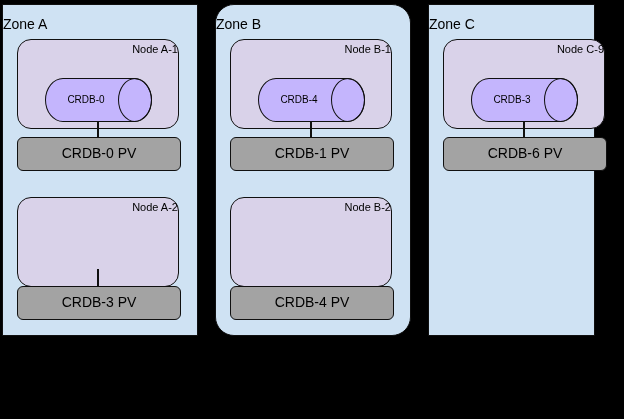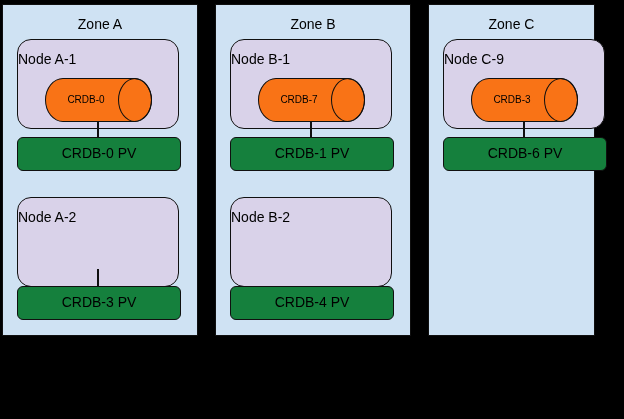--- a/index.html
+++ b/index.html
@@ -14,55 +14,54 @@
   }
   .zone {
     position: absolute;
     top: 4px;
     height: 332px;
     background: #cfe2f3;
     border: 1.5px solid #101010;
     box-sizing: border-box;
   }
   .zone-a { left: 2px;   width: 196px; }
-  .zone-b { left: 215px; width: 196px; }
+  .zone-b { left: 215px; width: 196px; border-radius: 19px; }
   .zone-c { left: 428px; width: 167px; }
 
   .zone-title {
     position: absolute;
     top: 12px; left: 0; right: 0;
-    text-align: center;
     font-size: 14px;
     line-height: 15px;
   }
   .node {
     position: absolute;
     left: 14px;
     width: 162px;
     height: 90px;
     background: #d9d2e9;
     border: 1px solid #101010;
     border-radius: 14px;
     box-sizing: border-box;
   }
   .node-1 { top: 34px; }
   .node-2 { top: 192px; }
   .node-title {
-    padding-top: 12px;
-    text-align: left;
-    font-size: 14px;
+    padding-top: 2px;
+    text-align: right;
+    font-size: 11px;
     line-height: 15px;
   }
   .cyl {
     position: absolute;
     left: 27px;
     top: 38px;
     width: 107px;
     height: 44px;
-    background: #f97316;
+    background: #c4b5fd;
     border: 1px solid #101010;
     border-radius: 18px / 22px;
     box-sizing: border-box;
   }
   .cyl-cap {
     position: absolute;
     top: -1px;
     right: -1px;
     width: 34px;
     height: 44px;
@@ -88,21 +87,21 @@
     width: 1.5px;
     background: #101010;
   }
   .conn-1 { top: 116px; height: 16px; }
   .conn-2 { top: 264px; height: 17px; }
   .pv {
     position: absolute;
     left: 14px;
     width: 164px;
     height: 34px;
-    background: #15803d;
+    background: #a3a3a3;
     border: 1px solid #101010;
     border-radius: 6px;
     box-sizing: border-box;
     text-align: center;
     line-height: 31px;
     font-size: 14px;
   }
   .pv-1 { top: 132px; }
   .pv-2 { top: 281px; }
 </style>
@@ -128,21 +127,21 @@
   <div class="connector conn-2"></div>
   <div class="pv pv-2">CRDB-3 PV</div>
 </div>
 
 <div class="zone zone-b">
   <div class="zone-title">Zone B</div>
 
   <div class="node node-1">
     <div class="node-title">Node B-1</div>
     <div class="cyl">
-      <span class="cyl-label">CRDB-7</span>
+      <span class="cyl-label">CRDB-4</span>
       <div class="cyl-cap"></div>
     </div>
   </div>
   <div class="connector conn-1"></div>
   <div class="pv pv-1">CRDB-1 PV</div>
 
   <div class="node node-2">
     <div class="node-title">Node B-2</div>
   </div>
   <div class="pv pv-2">CRDB-4 PV</div>

